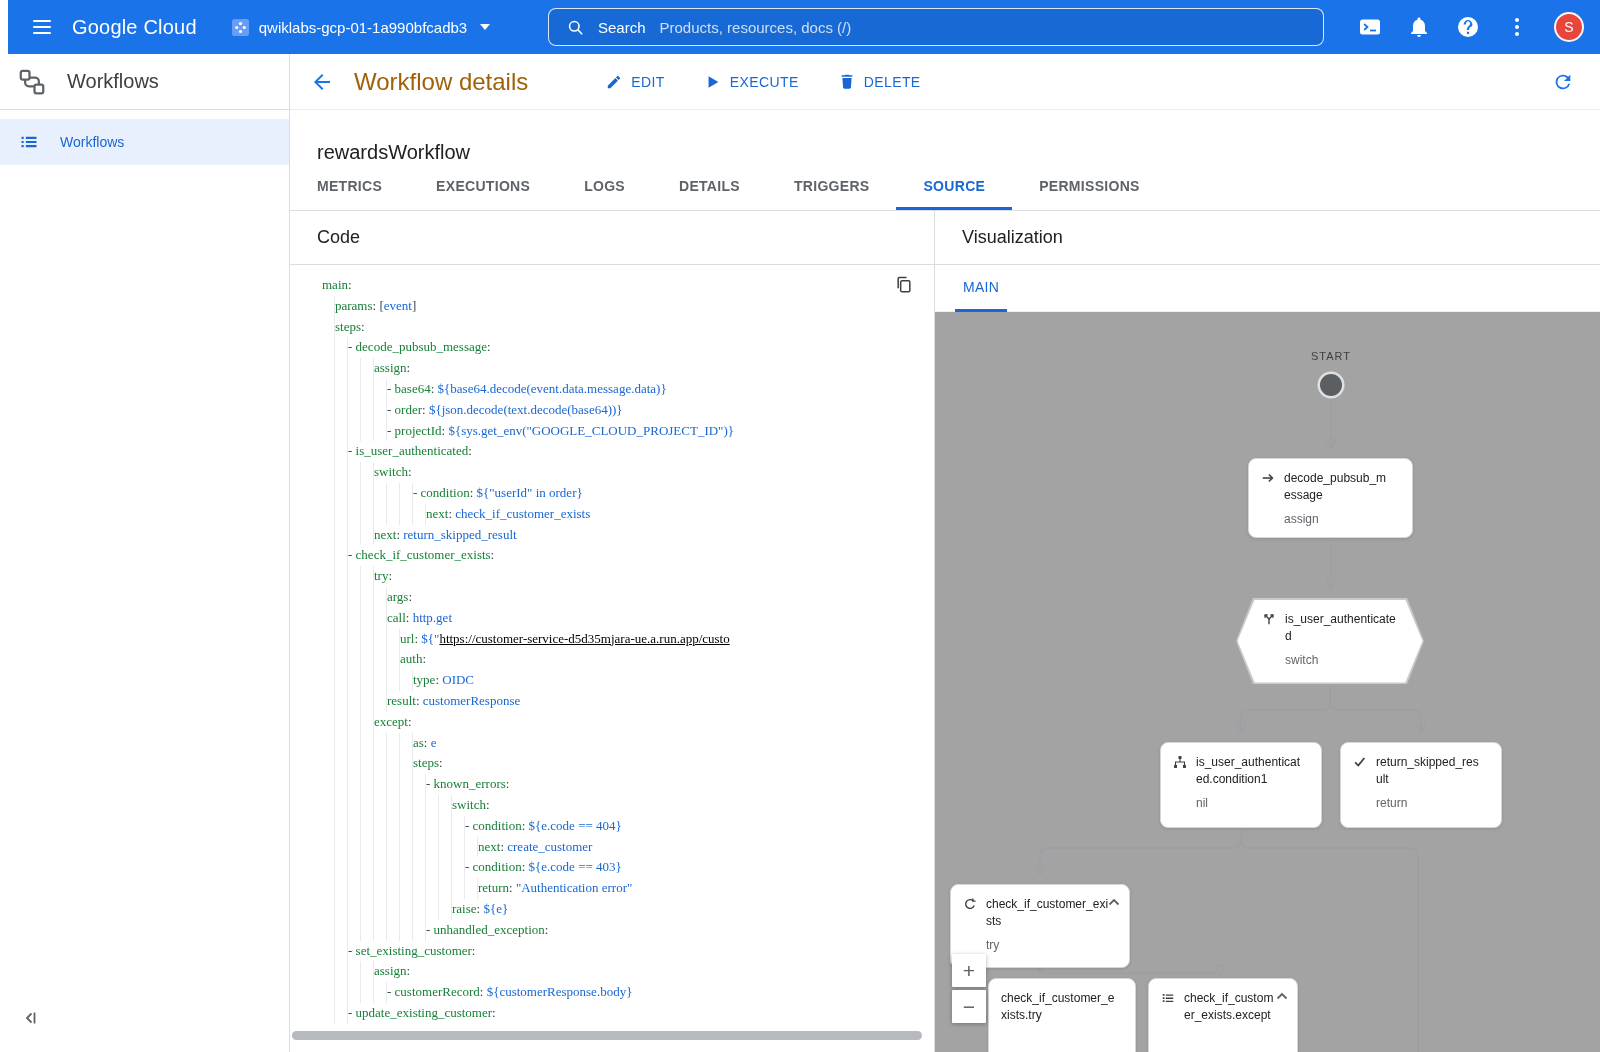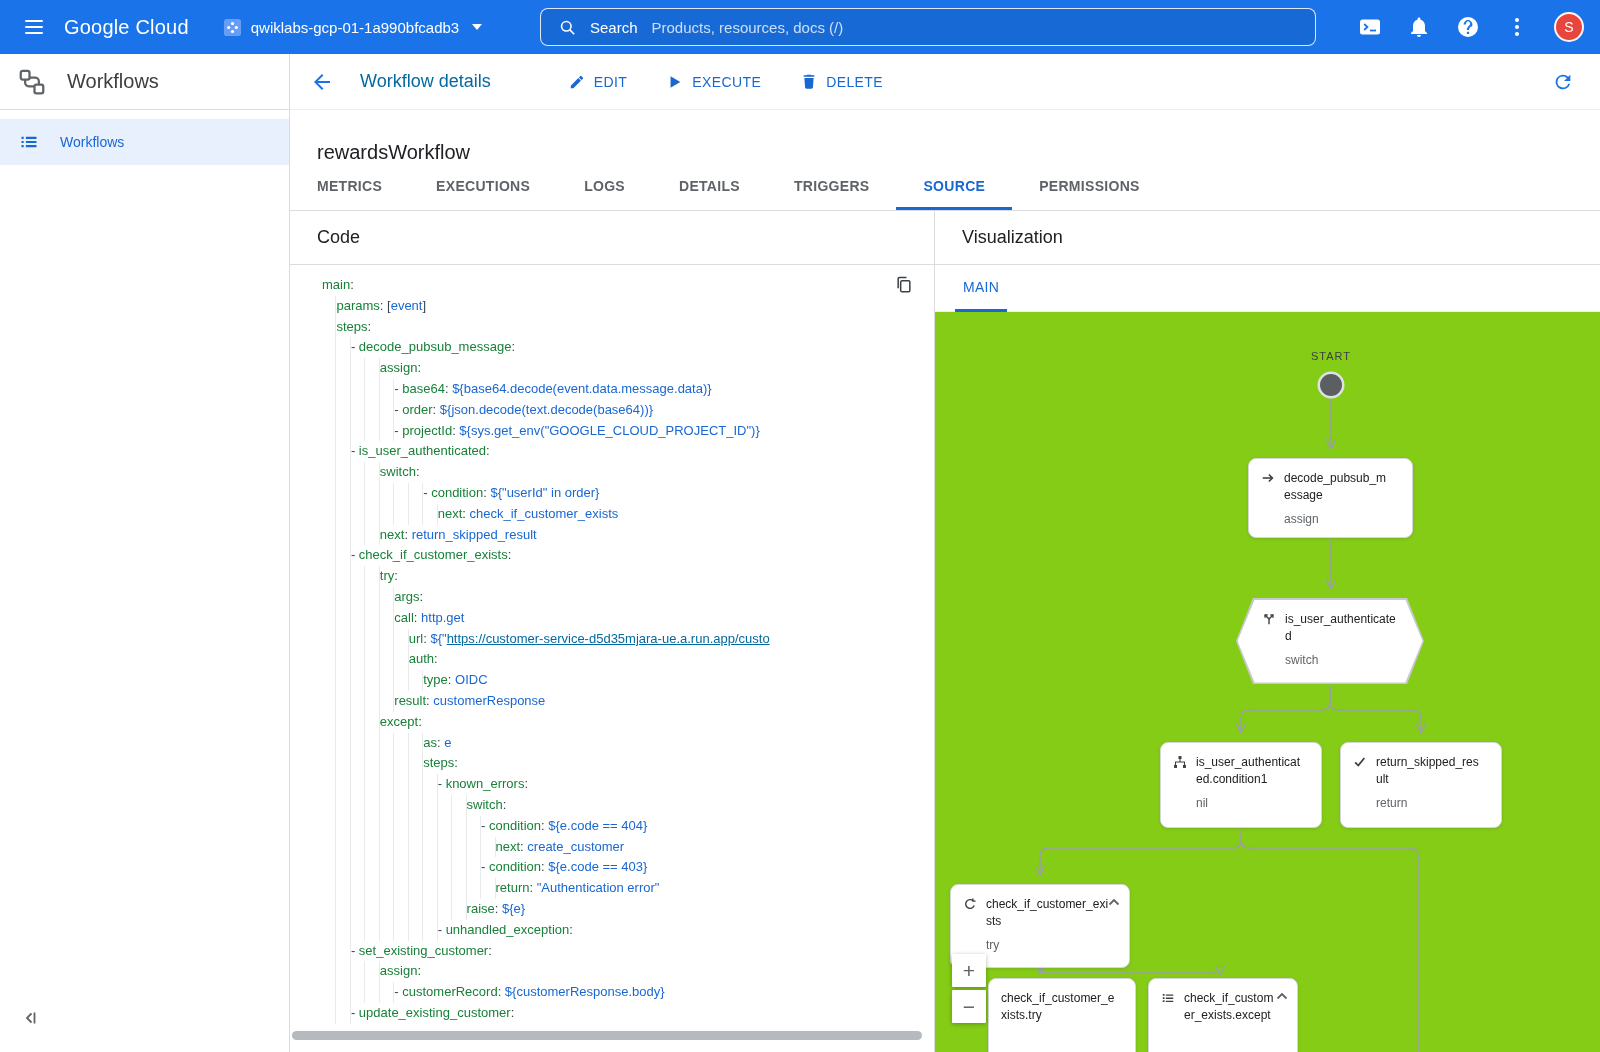--- a/index.html
+++ b/index.html
@@ -1,20 +1,20 @@
 <!DOCTYPE html>
 <html><head>
 <meta charset="utf-8">
 <style>
   *{box-sizing:border-box;margin:0;padding:0}
   html,body{width:1600px;height:1052px;overflow:hidden}
   body{font-family:"Liberation Sans",sans-serif;color:#202124;background:#fff;position:relative;font-size:14px}
 
   
-  .topbar{position:absolute;top:0;left:0;right:0;height:54px;background:#1a73e8;display:flex;align-items:center;z-index:50}
+  .topbar{position:absolute;top:0;left:8px;right:0;height:54px;background:#1a73e8;display:flex;align-items:center;z-index:50}
   .tb-left{display:flex;align-items:center;padding-left:14px}
   .hamburger{width:40px;height:40px;display:flex;flex-direction:column;justify-content:center;gap:4px;align-items:center;cursor:pointer}
   .hamburger i{display:block;width:18px;height:2px;background:#fff;border-radius:1px}
   .logo{color:#fff;font-size:20px;font-weight:500;letter-spacing:.2px;margin-left:10px;white-space:nowrap}
   .project{display:flex;align-items:center;gap:9px;margin-left:34px;cursor:pointer}
   .proj-ic svg{width:19px;height:19px;display:block}
   .project-name{color:#fff;font-size:15px;white-space:nowrap}
   .caret{width:0;height:0;border-left:5px solid transparent;border-right:5px solid transparent;border-top:6px solid #fff;margin-left:4px}
   .searchbox{position:absolute;left:540px;top:8px;width:776px;height:38px;border:1px solid rgba(255,255,255,.85);border-radius:8px;background:rgba(0,0,0,.08);display:flex;align-items:center;padding-left:17px;cursor:text}
   .s-ic svg{width:19px;height:19px;display:block}
@@ -38,54 +38,54 @@
   .sb-item.sel .sb-ic{color:#1967d2}
   .sb-label{font-size:14px}
   .collapse{position:absolute;left:20px;bottom:24px;color:#5f6368;cursor:pointer}
   .collapse svg{width:20px;height:20px;display:block}
 
   
   .main{position:absolute;top:54px;left:290px;right:0;bottom:0;background:#fff}
   .toolbar{height:56px;display:flex;align-items:center;padding-left:20px;border-bottom:1px solid #eceef0}
   .back{width:24px;height:24px;color:#1a73e8;cursor:pointer}
   .back svg{width:24px;height:24px;display:block}
-  .tb-title{font-size:18px;color:#0369a1;margin-left:26px;white-space:nowrap}
+  .tb-title{font-size:24px;color:#a16207;margin-left:20px;white-space:nowrap}
   .actions{display:flex;align-items:center;gap:40px;margin-left:78px}
   .action{display:flex;align-items:center;gap:9px;color:#1967d2;font-size:14px;font-weight:500;letter-spacing:.4px;cursor:pointer;white-space:nowrap}
   .action svg{width:16px;height:16px;display:block}
   .refresh{margin-left:auto;margin-right:26px;width:22px;height:22px;color:#1a73e8;cursor:pointer}
   .refresh svg{width:22px;height:22px;display:block}
   .name-row{height:54px;display:flex;align-items:flex-end;padding-left:27px}
   .wf-name{font-size:20px;color:#202124}
   .tab-bar{height:47px;display:flex;border-bottom:1px solid #dadce0}
   .tab{line-height:44px;padding:0 27px;font-size:14px;font-weight:700;letter-spacing:.3px;color:#5f6368;cursor:pointer;border-bottom:3px solid transparent}
   .tab.active{color:#1967d2;border-bottom-color:#1967d2}
 
   .panels{position:absolute;top:157px;left:0;right:0;bottom:0;display:flex}
   .pane-head{height:54px;display:flex;align-items:center;padding-left:27px;border-bottom:1px solid #dadce0;font-size:18px;color:#202124}
 
   
   .code-pane{width:645px;border-right:1px solid #dadce0;display:flex;flex-direction:column}
-  .code-wrap{position:relative;flex:1;overflow:hidden;padding:10px 0 0 32px;font-family:Liberation Sans, sans-serif;font-size:13px}
+  .code-wrap{position:relative;flex:1;overflow:hidden;padding:10px 0 0 32px;font-family:Liberation Serif, serif;font-size:13px}
   .copy-btn{position:absolute;top:10px;right:20px;width:20px;height:20px;color:#3c4043;cursor:pointer;z-index:3}
   .copy-btn svg{width:20px;height:20px;display:block}
   .cl{white-space:pre;height:20.8px;line-height:20.8px}
   .ind{display:inline-block;height:20.8px;vertical-align:top;background:repeating-linear-gradient(to right,transparent 0,transparent calc(2ch - 1px),#e8eaed calc(2ch - 1px),#e8eaed 2ch)}
   .tk-k{color:#188038}
   .tk-p{color:#37474f}
   .tk-v{color:#1967d2}
   .tk-s{color:#1967d2}
-  .tk-u{color:#0369a1;text-decoration:underline}
+  .tk-u{color:#000000;text-decoration:underline}
   .hthumb{position:absolute;bottom:12px;left:2px;height:9px;width:calc(100% - 14px);background:#b6b9be;border-radius:5px;cursor:pointer}
 
   
   .viz-pane{flex:1;display:flex;flex-direction:column}
   .viz-tabs{height:47px;border-bottom:1px solid #eceef0}
   .viz-tab{display:inline-block;margin-left:20px;padding:0 8px;line-height:44px;font-size:14px;font-weight:500;letter-spacing:.3px;color:#1967d2;border-bottom:3px solid #1967d2;cursor:pointer}
-  .canvas{position:relative;flex:1;overflow:hidden;background:#84cc16}
+  .canvas{position:relative;flex:1;overflow:hidden;background:#a3a3a3}
   .edges{position:absolute;left:0;top:0;pointer-events:none}
   .edges path{stroke:#9aa0a6;stroke-width:1.5;fill:none}
   .start-label{position:absolute;left:356px;top:38px;width:80px;text-align:center;font-size:11px;font-weight:500;letter-spacing:1px;color:#3c4043}
   .start-circle{position:absolute;left:385px;top:62px;width:22px;height:22px;border-radius:50%;background:#5c5f62;box-shadow:0 0 0 2.5px #dfe1e5;cursor:pointer}
   .node{position:absolute;background:#fff;border:1px solid #d5d7da;border-radius:8px;box-shadow:0 1px 3px rgba(60,64,67,.18);cursor:pointer}
   .node-body{position:relative;z-index:1;padding:11px 10px 10px 12px}
   .node-head{display:flex;gap:8px;align-items:flex-start}
   .n-ic{flex:none;width:15px;color:#3c4043;margin-top:1px}
   .n-ic svg{width:14px;height:14px;display:block}
   .n-name{font-size:12px;font-weight:500;color:#202124;line-height:1.45;word-break:break-all;padding-right:10px}

